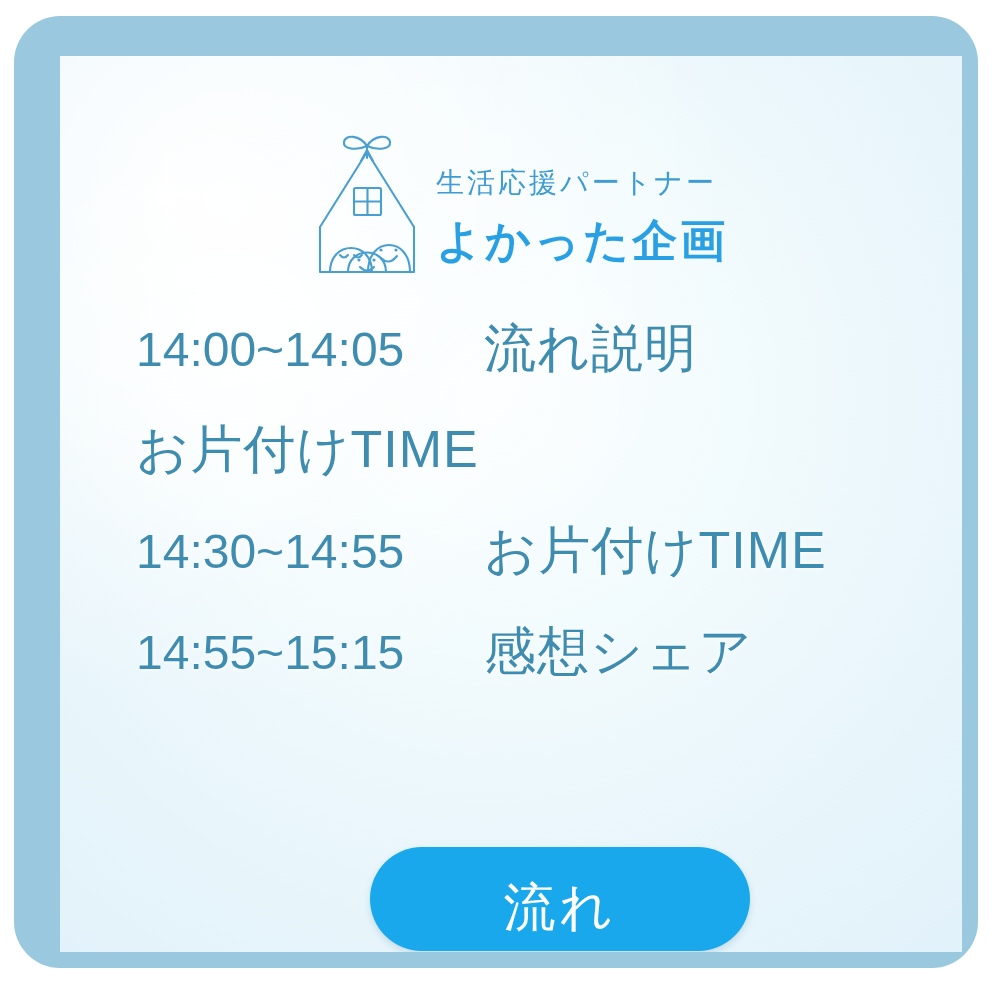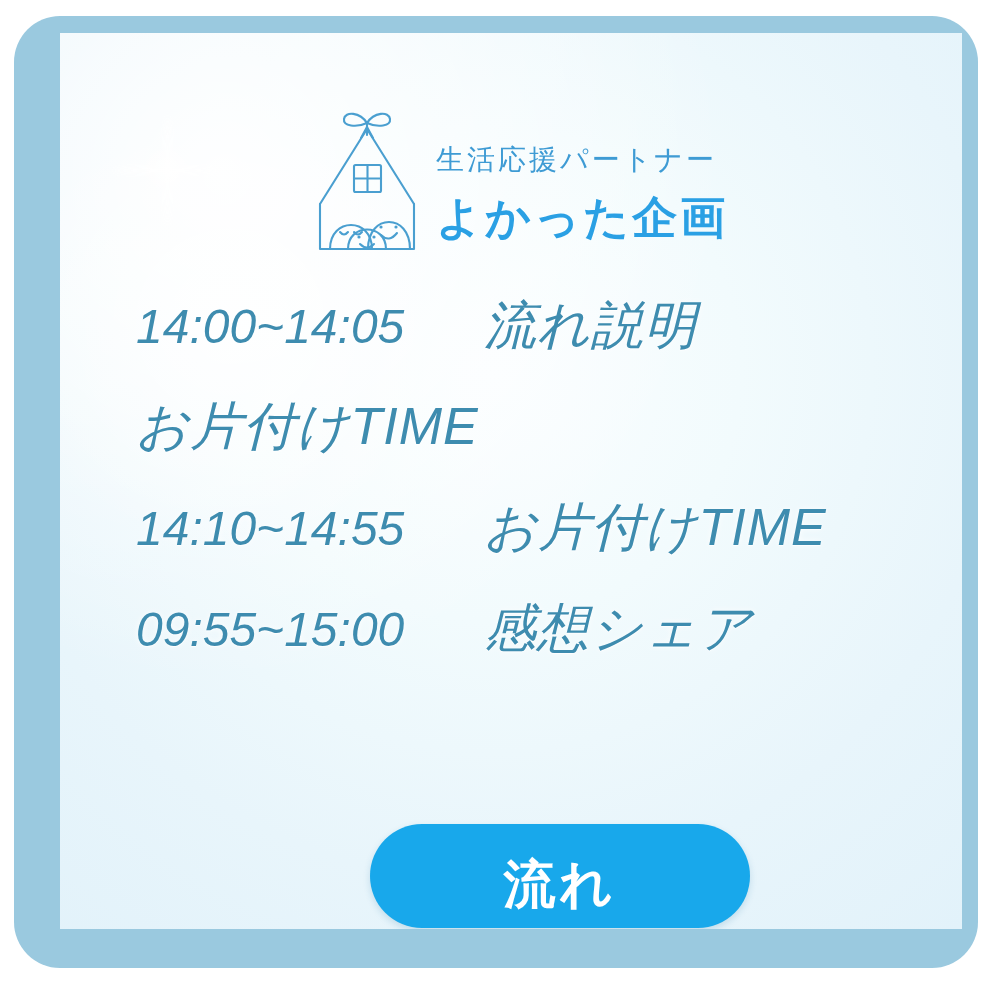--- a/index.html
+++ b/index.html
@@ -29,21 +29,21 @@
     width: 964px;
     height: 952px;
     border-radius: 46px;
     background: #9AC9DF;
     box-sizing: border-box;
   }
 
   .frame-inner {
     position: absolute;
     left: 46px;
-    top: 17px;
+    top: 40px;
     width: 902px;
     height: 896px;
     background:
       radial-gradient(circle at 18% 16%, rgba(255,255,255,0.95) 0%, rgba(255,255,255,0.55) 22%, rgba(255,255,255,0) 48%),
       radial-gradient(circle at 48% 38%, #fbfeff 0%, #f2fbfd 34%, #e8f5fb 70%, #e2f2fa 100%);
     overflow: hidden;
   }
 
   
   .sparkle {
@@ -145,21 +145,20 @@
   .schedule {
     position: absolute;
     left: 76px;
     top: 258px;
     width: 800px;
   }
   .sched-row {
     display: flex;
     align-items: baseline;
     height: 101px;
-    font-style: italic;
   }
   .sched-time {
     flex: 0 0 auto;
     width: 348px;
     font-size: 48px;
     color: #3E8CAF;
     letter-spacing: 0px;
     white-space: nowrap;
     text-shadow: 0 0 6px rgba(255,255,255,0.9), 0 1px 0 rgba(255,255,255,0.8);
   }
@@ -184,21 +183,21 @@
     display: flex;
     align-items: center;
     justify-content: center;
     box-shadow: 0 3px 7px rgba(20,110,160,0.18);
     cursor: pointer;
     border: none;
     padding: 0;
   }
   .cta-label {
     font-size: 52px;
-    font-weight: 700;
+    font-weight: 400;
     color: #ffffff;
     letter-spacing: 4px;
     line-height: 1;
     margin-top: 16px;
   }
 </style>
 </head>
 <body>
 
 <div id="poster">
@@ -262,26 +261,26 @@
           <div class="sched-time">14:00~14:05</div>
           <div class="sched-label">流れ説明</div>
         </div>
 
         <div class="sched-row">
           <div class="sched-label">お片付けTIME</div>
         </div>
 
 
         <div class="sched-row">
-          <div class="sched-time">14:10~14:55</div>
+          <div class="sched-time">14:30~14:55</div>
           <div class="sched-label">お片付けTIME</div>
         </div>
 
         <div class="sched-row">
-          <div class="sched-time">09:55~15:00</div>
+          <div class="sched-time">14:55~15:15</div>
           <div class="sched-label">感想シェア</div>
         </div>
 
       </div>
 
       <button class="cta">
         <span class="cta-label">流れ</span>
       </button>
 
     </div>

